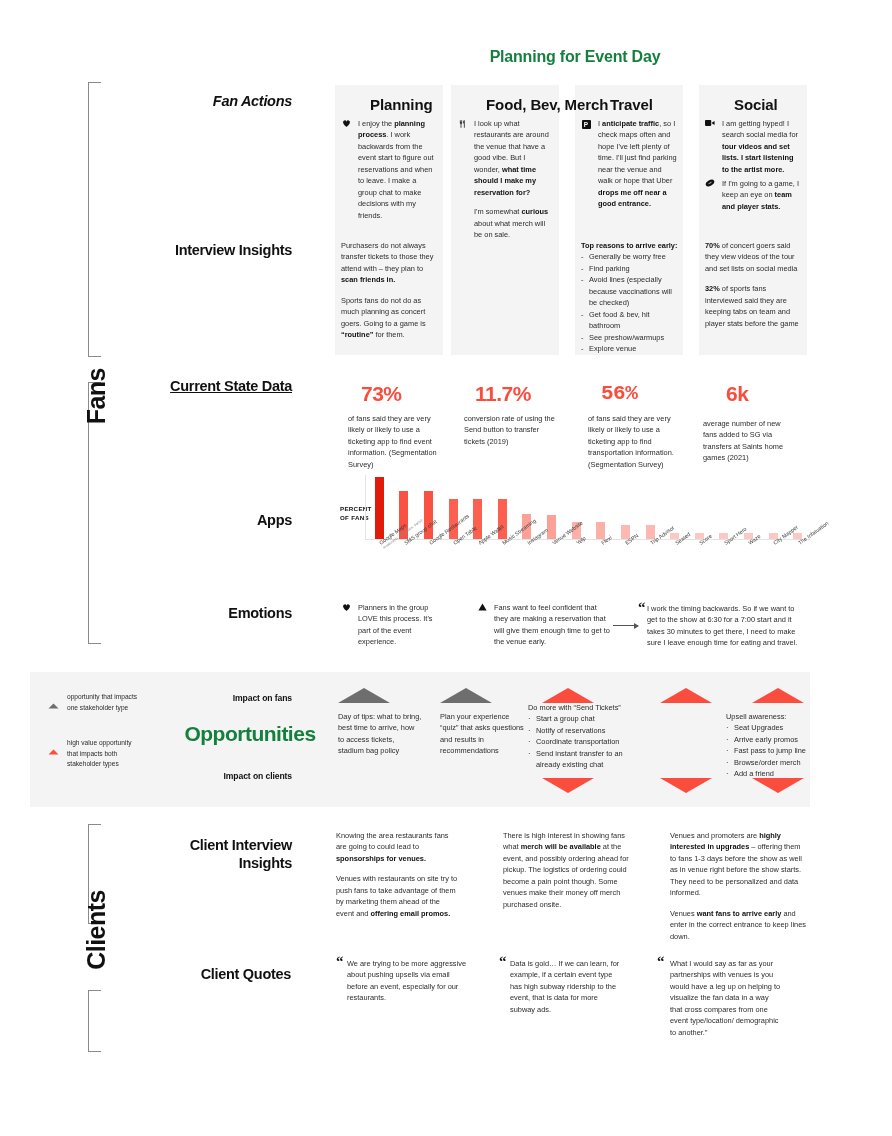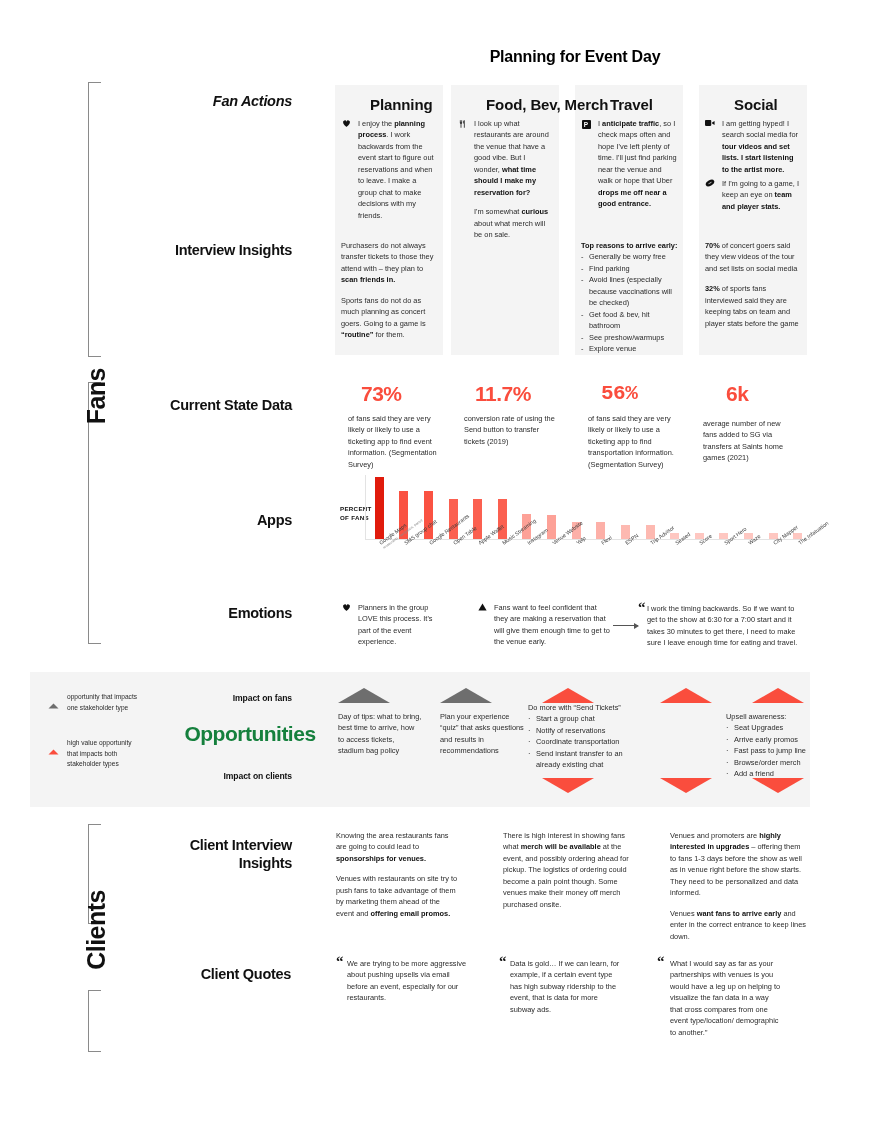--- a/index.html
+++ b/index.html
@@ -10,21 +10,21 @@
     font-family: "Liberation Sans", sans-serif;
     color: #1a1a1a;
     overflow: hidden;
   }
   #page { position: relative; width: 892px; height: 1136px; }
 
   
   .main-title {
     position: absolute; left: 335px; top: 48px; width: 480px;
     text-align: center; font-size: 16px; font-weight: bold;
-    letter-spacing: -0.2px; color: #000000;
+    letter-spacing: -0.2px; color: #15803d;
   }
 
   
   .group-label {
     position: absolute;
     font-size: 25px; font-weight: bold; letter-spacing: -0.5px;
     writing-mode: vertical-rl; transform: rotate(180deg);
     color: #111;
   }
   .bracket {
@@ -175,21 +175,21 @@
   <div class="bracket" style="left:88px; top:82px; height:275px;"></div>
   <div class="bracket" style="left:88px; top:382px; height:262px;"></div>
   <div class="group-label" style="left:82px; top:368px;">Fans</div>
 
   <div class="bracket" style="left:88px; top:824px; height:100px;"></div>
   <div class="bracket" style="left:88px; top:990px; height:62px;"></div>
   <div class="group-label" style="left:82px; top:890px;">Clients</div>
 
   <div class="row-label" style="left:110px; top:92px; width:182px;font-style:italic;">Fan Actions</div>
   <div class="row-label" style="left:110px; top:241px; width:182px;">Interview Insights</div>
-  <div class="row-label" style="left:110px; top:396px; width:182px;">Current State Data</div>
+  <div class="row-label" style="left:110px; top:377px; width:182px;text-decoration:underline;">Current State Data</div>
   <div class="row-label" style="left:110px; top:511px; width:182px;">Apps</div>
   <div class="row-label" style="left:110px; top:604px; width:182px;">Emotions</div>
   <div class="row-label" style="left:110px; top:836px; width:182px;">
     <span>Client Interview</span><br>
     <span>Insights</span>
   </div>
   <div class="row-label" style="left:109px; top:965px; width:182px;">Client Quotes</div>
 
   <div class="card" style="left:335px; top:85px; width:108px; height:270px;"></div>
   <div class="card" style="left:451px; top:85px; width:108px; height:270px;"></div>

